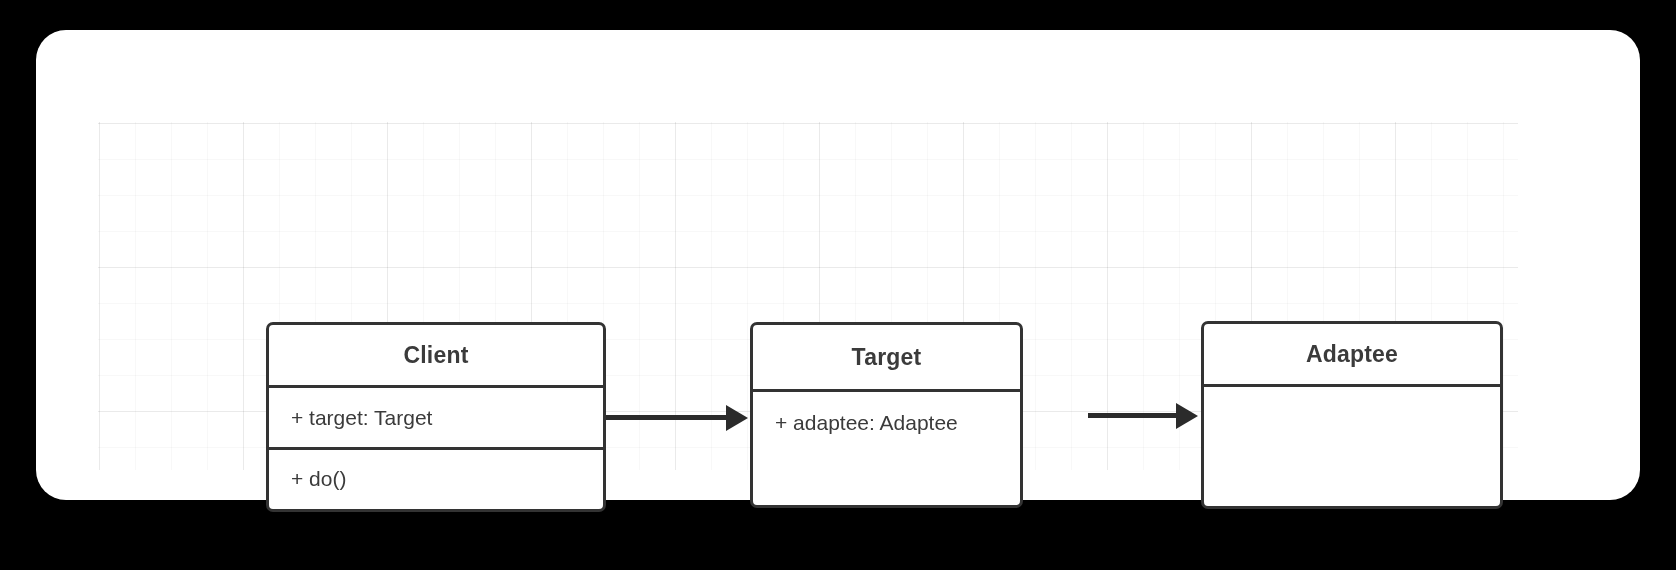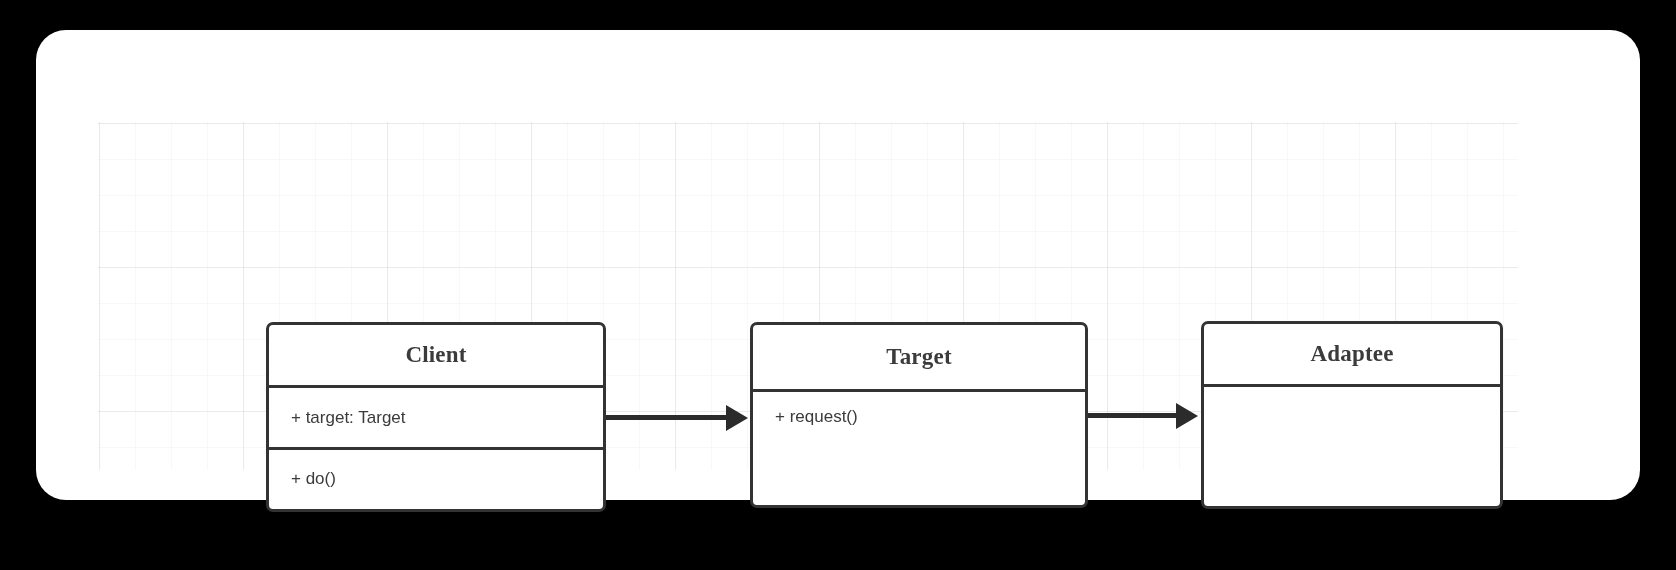--- a/index.html
+++ b/index.html
@@ -61,37 +61,36 @@
     box-sizing: border-box;
     display: flex;
     align-items: center;
     color: #3b3b3b;
   }
   .uml-title {
     justify-content: center;
     font-weight: bold;
     font-size: 23px;
     letter-spacing: 0.2px;
-    font-family: Liberation Serif, serif;
   }
   .uml-members {
     justify-content: flex-start;
     padding-left: 22px;
-    font-size: 17px;
+    font-size: 21px;
     border-top: 3px solid #333333;
   }
 
   
   #class-client       { left: 168px; top: 200px; width: 340px; height: 190px; }
   #class-client .c-title   { height: 60px; }
   #class-client .c-attrs   { height: 62px; }
   #class-client .c-ops     { height: 60px; }
 
   
-  #class-target       { left: 652px; top: 200px; width: 338px; height: 186px; text-align: center; }
+  #class-target       { left: 652px; top: 200px; width: 273px; height: 186px; text-align: center; }
   #class-target .c-title   { height: 64px; }
   #class-target .c-attrs   { height: 64px; }
   #class-target .c-ops     { height: 52px; }
 
   
   #class-adaptee      { left: 1103px; top: 199px; width: 302px; height: 188px; }
   #class-adaptee .c-title  { height: 60px; }
   #class-adaptee .c-attrs  { height: 62px; }
   #class-adaptee .c-ops    { height: 60px; }
 
@@ -125,21 +124,21 @@
   <div id="diagram-canvas">
 
     <div id="class-client" class="uml-class">
       <div class="uml-compartment uml-title c-title">Client</div>
       <div class="uml-compartment uml-members c-attrs">+ target: Target</div>
       <div class="uml-compartment uml-members c-ops">+ do()</div>
     </div>
 
     <div id="class-target" class="uml-class">
       <div class="uml-compartment uml-title c-title">Target</div>
-      <div class="uml-compartment uml-members c-ops">+ request()</div>
+      <div class="uml-compartment uml-members c-attrs">+ adaptee: Adaptee</div>
     </div>
 
     <div id="class-adaptee" class="uml-class">
       <div class="uml-compartment uml-title c-title">Adaptee</div>
       <div class="uml-compartment uml-members c-attrs"></div>
     </div>
 
     <div id="connector-client-target" class="connector"></div>
     <div id="connector-target-adaptee" class="connector"></div>
 

